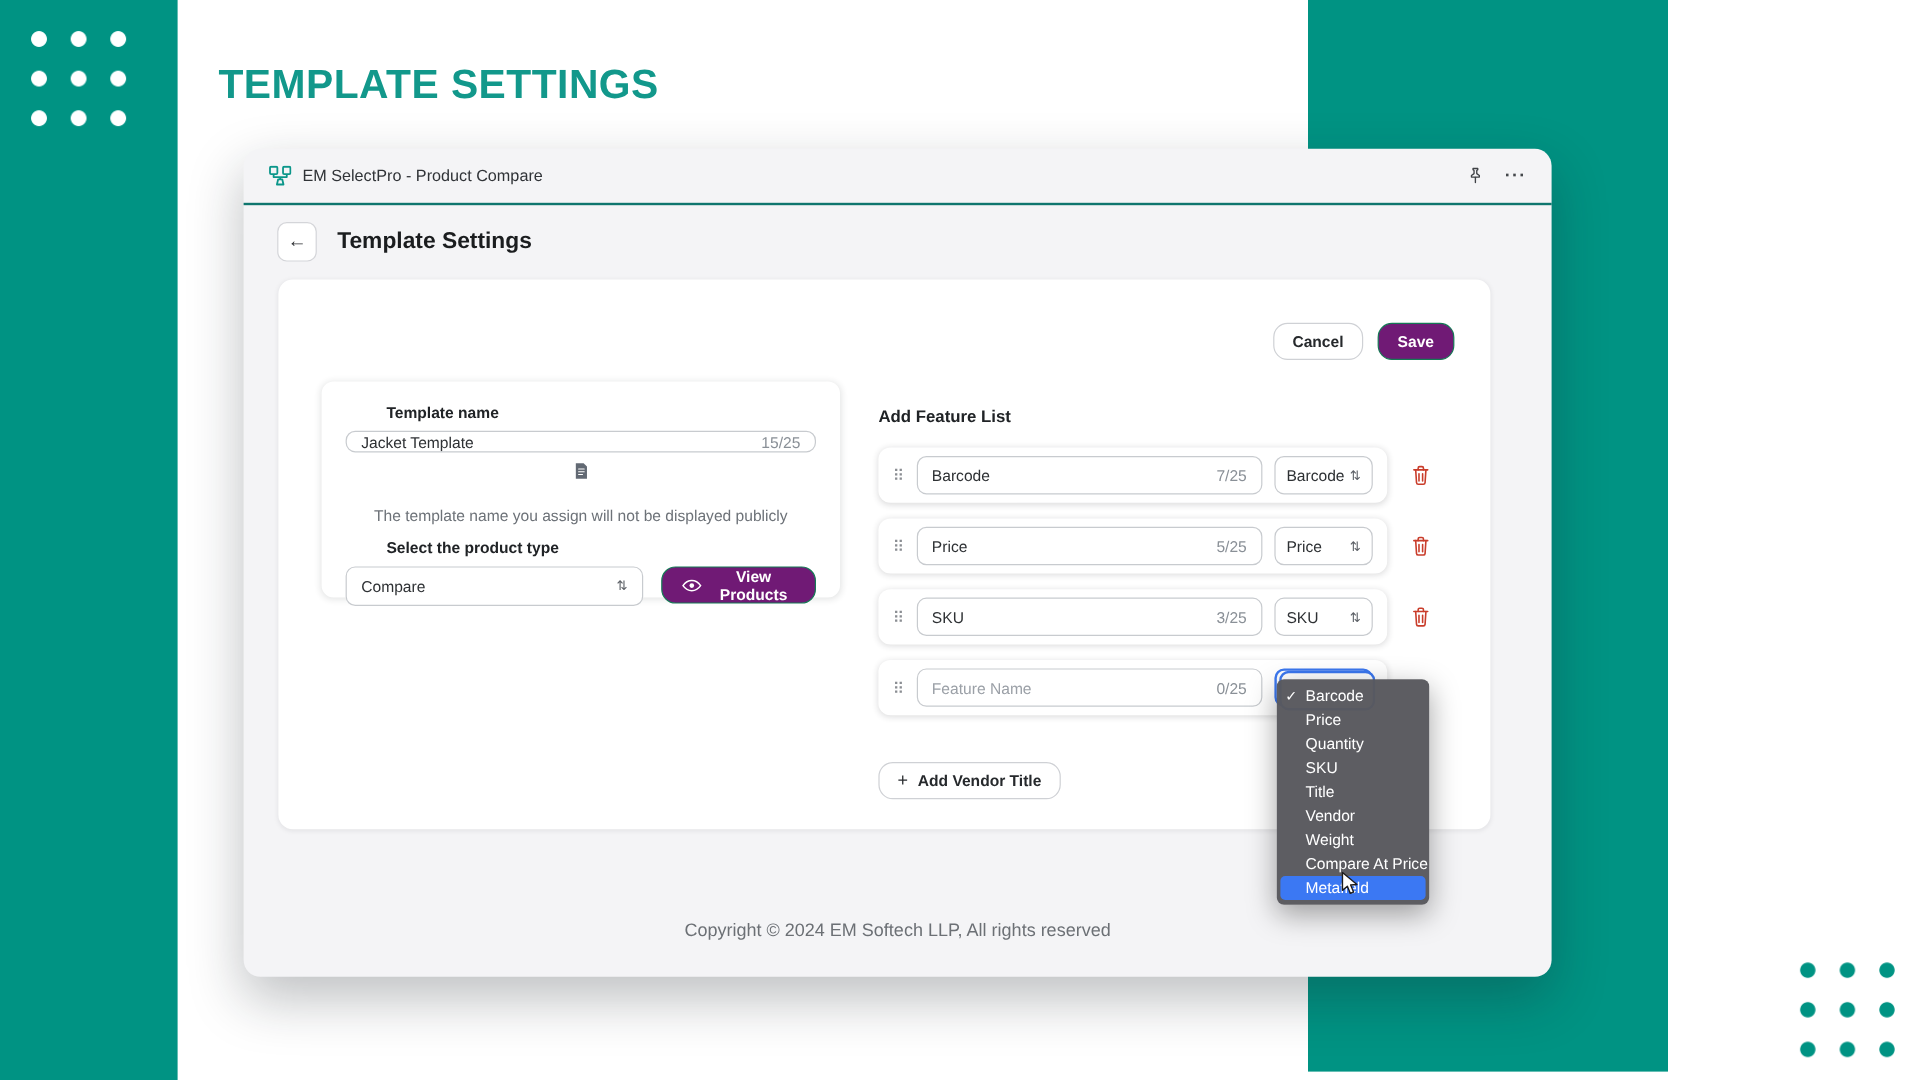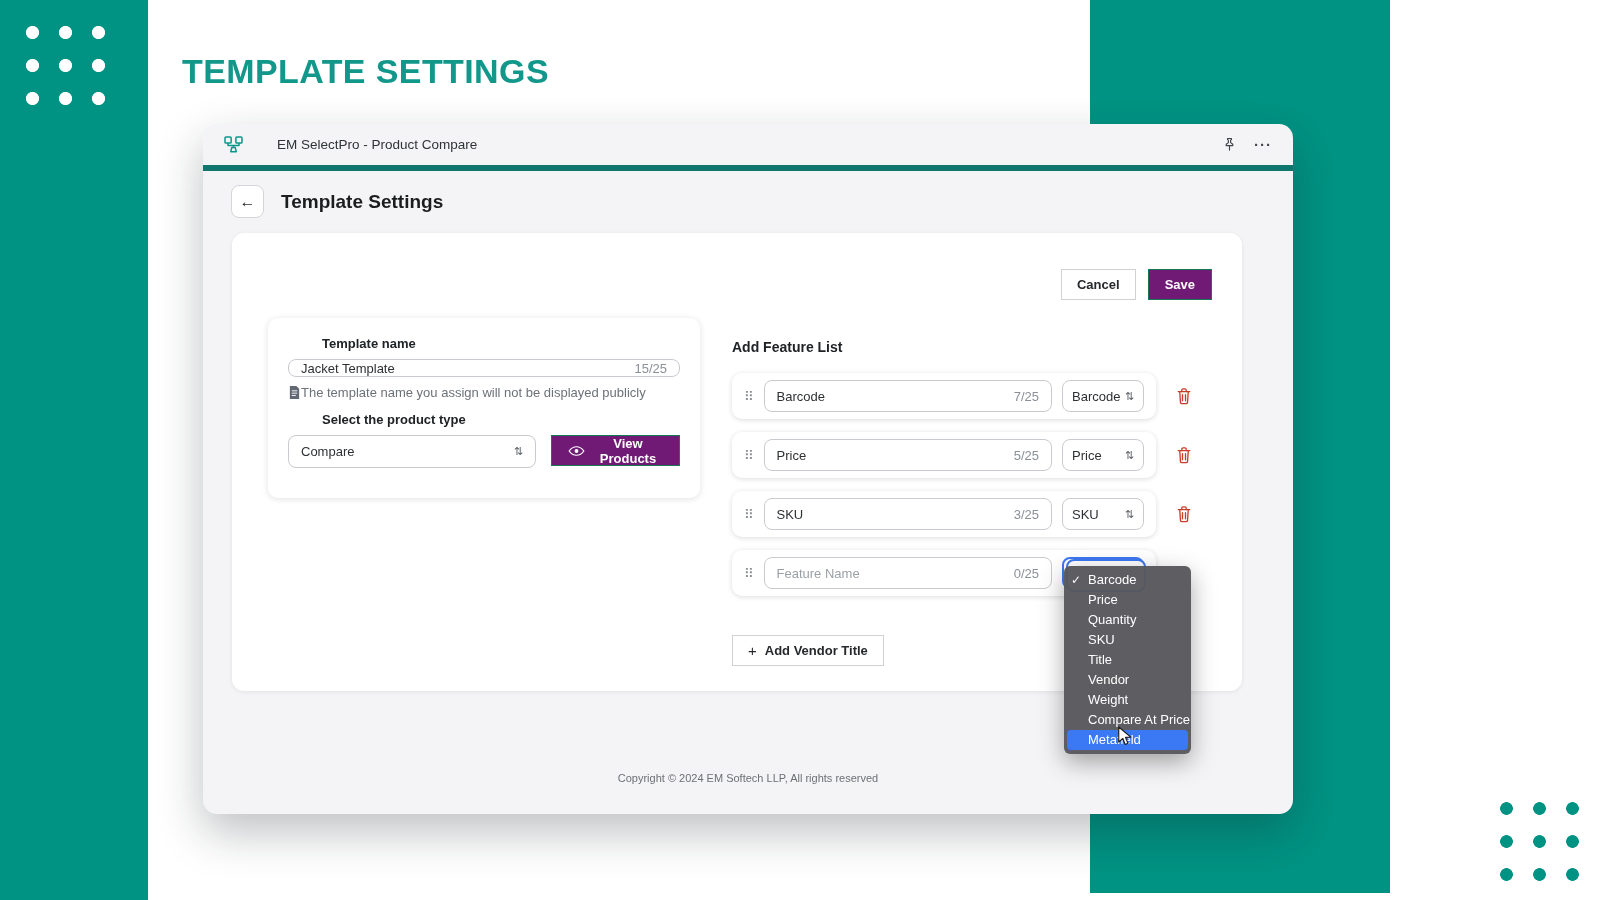--- a/index.html
+++ b/index.html
@@ -13,49 +13,49 @@
   .dots { position:absolute; width:99px; height:99px; background-size:33px 33px; }
   .dots-white { left:16px; top:16px; background-image:radial-gradient(circle, #ffffff 6.2px, transparent 6.9px); }
   .dots-teal { left:1490px; top:792px; background-image:radial-gradient(circle, #009383 6.0px, transparent 6.7px); }
   .page-title { position:absolute; left:182px; top:52px; font-size:34px; font-weight:800; letter-spacing:0.4px; color:#12988B; }
   .watermark { position:absolute; left:14px; top:838px; display:flex; align-items:center; gap:12px; z-index:1; }
   .watermark-text { font-size:44px; font-weight:800; letter-spacing:1px; color:#EDF2F4; white-space:nowrap; }
 
   
   .window { position:absolute; left:203px; top:124px; width:1090px; height:690px; background:#F4F4F6;
             border-radius:14px; box-shadow:0 18px 45px rgba(20,30,35,.28); z-index:2; }
-  .titlebar { height:47px; display:flex; align-items:center; padding:0 21px; border-bottom:6px solid #0f766e;gap:25px; }
+  .titlebar { height:47px; display:flex; align-items:center; padding:0 21px; border-bottom:2px solid #0f766e; }
   .titlebar-title { font-size:13.5px; color:#303337; margin-left:9px; }
   .titlebar-right { margin-left:auto; display:flex; align-items:center; gap:17px; }
   .more-dots { font-size:15px; font-weight:700; letter-spacing:1px; color:#44474B; line-height:1; cursor:default; }
   .subheader { display:flex; align-items:center; gap:17px; padding:14px 28px; }
   .back-btn { width:33px; height:33px; background:#fff; border:1px solid #D4D5D9; border-radius:8px;
               display:flex; align-items:center; justify-content:center; font-size:16px; color:#2A2D30; }
   .window-heading { font-size:19px; font-weight:700; color:#1B1D1F; }
 
   
   .panel { position:absolute; left:29px; top:109px; width:1010px; height:458px; background:#ffffff;
            border-radius:12px; box-shadow:0 1px 4px rgba(25,30,35,.08); }
   .actions { position:absolute; right:30px; top:36px; display:flex; gap:12px; }
-  .btn { height:31px; border-radius:0; display:flex; align-items:center; justify-content:center;
+  .btn { height:31px; border-radius:12px; display:flex; align-items:center; justify-content:center;
          font-size:13px; font-weight:600; cursor:default; }
   .btn-secondary { background:#fff; border:1px solid #CFD1D5; color:#26292C; padding:0 15px; }
   .btn-primary { background:#701a75; border:1px solid #157955; color:#fff; padding:0 16px; }
 
   
   .left-card { position:absolute; left:36px; top:85px; width:432px; height:180px; background:#fff;
                border-radius:10px; box-shadow:0 1px 6px rgba(35,40,45,.14); padding:18px 20px; }
   .field-label { font-size:13px; font-weight:700; color:#202326; margin-bottom:8px;margin-left:34px; }
   .textbox { height:18px; border:1px solid #C8CBCF; border-radius:8px; background:#fff;
              display:flex; align-items:center; padding:0 12px; }
   .textbox input { flex:1; border:none; outline:none; font-size:13px; color:#2E3134; background:transparent;
                    font-family:inherit; min-width:0; }
   .textbox input::placeholder { color:#9BA0A7; }
   .counter { font-size:13px; color:#8A9097; margin-left:8px; }
-  .helper { display:flex; align-items:center; gap:0; margin-top:8px; margin-bottom:12px; }
+  .helper { display:flex; align-items:center; gap:22px; margin-top:8px; margin-bottom:12px;flex-direction:column; }
   .helper-text { font-size:13px; color:#6D7278; }
   .type-row { display:flex; gap:15px; margin-top:8px; }
   .selectbox { width:248px; height:33px; border:1px solid #C8CBCF; border-radius:8px; background:#fff;
                display:flex; align-items:center; justify-content:space-between; padding:0 12px; font-size:13px; color:#2E3134; }
   .updown { font-size:11px; color:#5D6167; }
   .btn-view { flex:1; gap:8px; }
 
   
   .feature-col { position:absolute; left:500px; top:106px; width:470px; }
   .feature-heading { font-size:14px; font-weight:700; color:#202326; margin-bottom:18px; }
@@ -65,21 +65,21 @@
   .drag-handle { font-size:13px; color:#8B8E93; line-height:1; cursor:grab; }
   .feature-input { flex:1; height:32px; }
   .feature-select { width:82px; height:32px; border:1px solid #C8CBCF; border-radius:8px; background:#fff;
                     display:flex; align-items:center; justify-content:space-between; padding:0 9px;
                     font-size:13px; color:#2E3134; }
   .feature-select.focused { border:2px solid #3C78F0; }
   .trash { position:absolute; right:-36px; top:14px; cursor:pointer; line-height:0; }
   .add-btn { margin-top:26px; display:inline-flex; align-items:center; gap:8px; }
   .plus { font-size:15px; font-weight:400; }
 
-  .copyright { position:absolute; left:0; right:0; bottom:30px; text-align:center; font-size:11px; color:#6C7075; }
+  .copyright { position:absolute; left:0; right:0; bottom:30px; text-align:center; font-size:15px; color:#6C7075; }
 
   
   .menu { position:absolute; left:1064px; top:566px; width:127px; background:rgba(88,88,93,0.97);
           border-radius:6px; box-shadow:0 8px 24px rgba(0,0,0,.35); padding:4px 0; z-index:30; }
   .menu-item { position:relative; height:20px; line-height:20px; padding-left:24px; padding-right:8px;
                font-size:13px; color:#ffffff; white-space:nowrap; cursor:default; }
   .menu-check { position:absolute; left:7px; top:0; font-size:12px; }
   .menu-item.highlighted { background:#3B78F3; border-radius:4px; margin:0 3px; padding-left:21px; }
 
   .sel-ring { position:absolute; left:1066px; top:559px; width:80px; height:33px; background:#fff;

